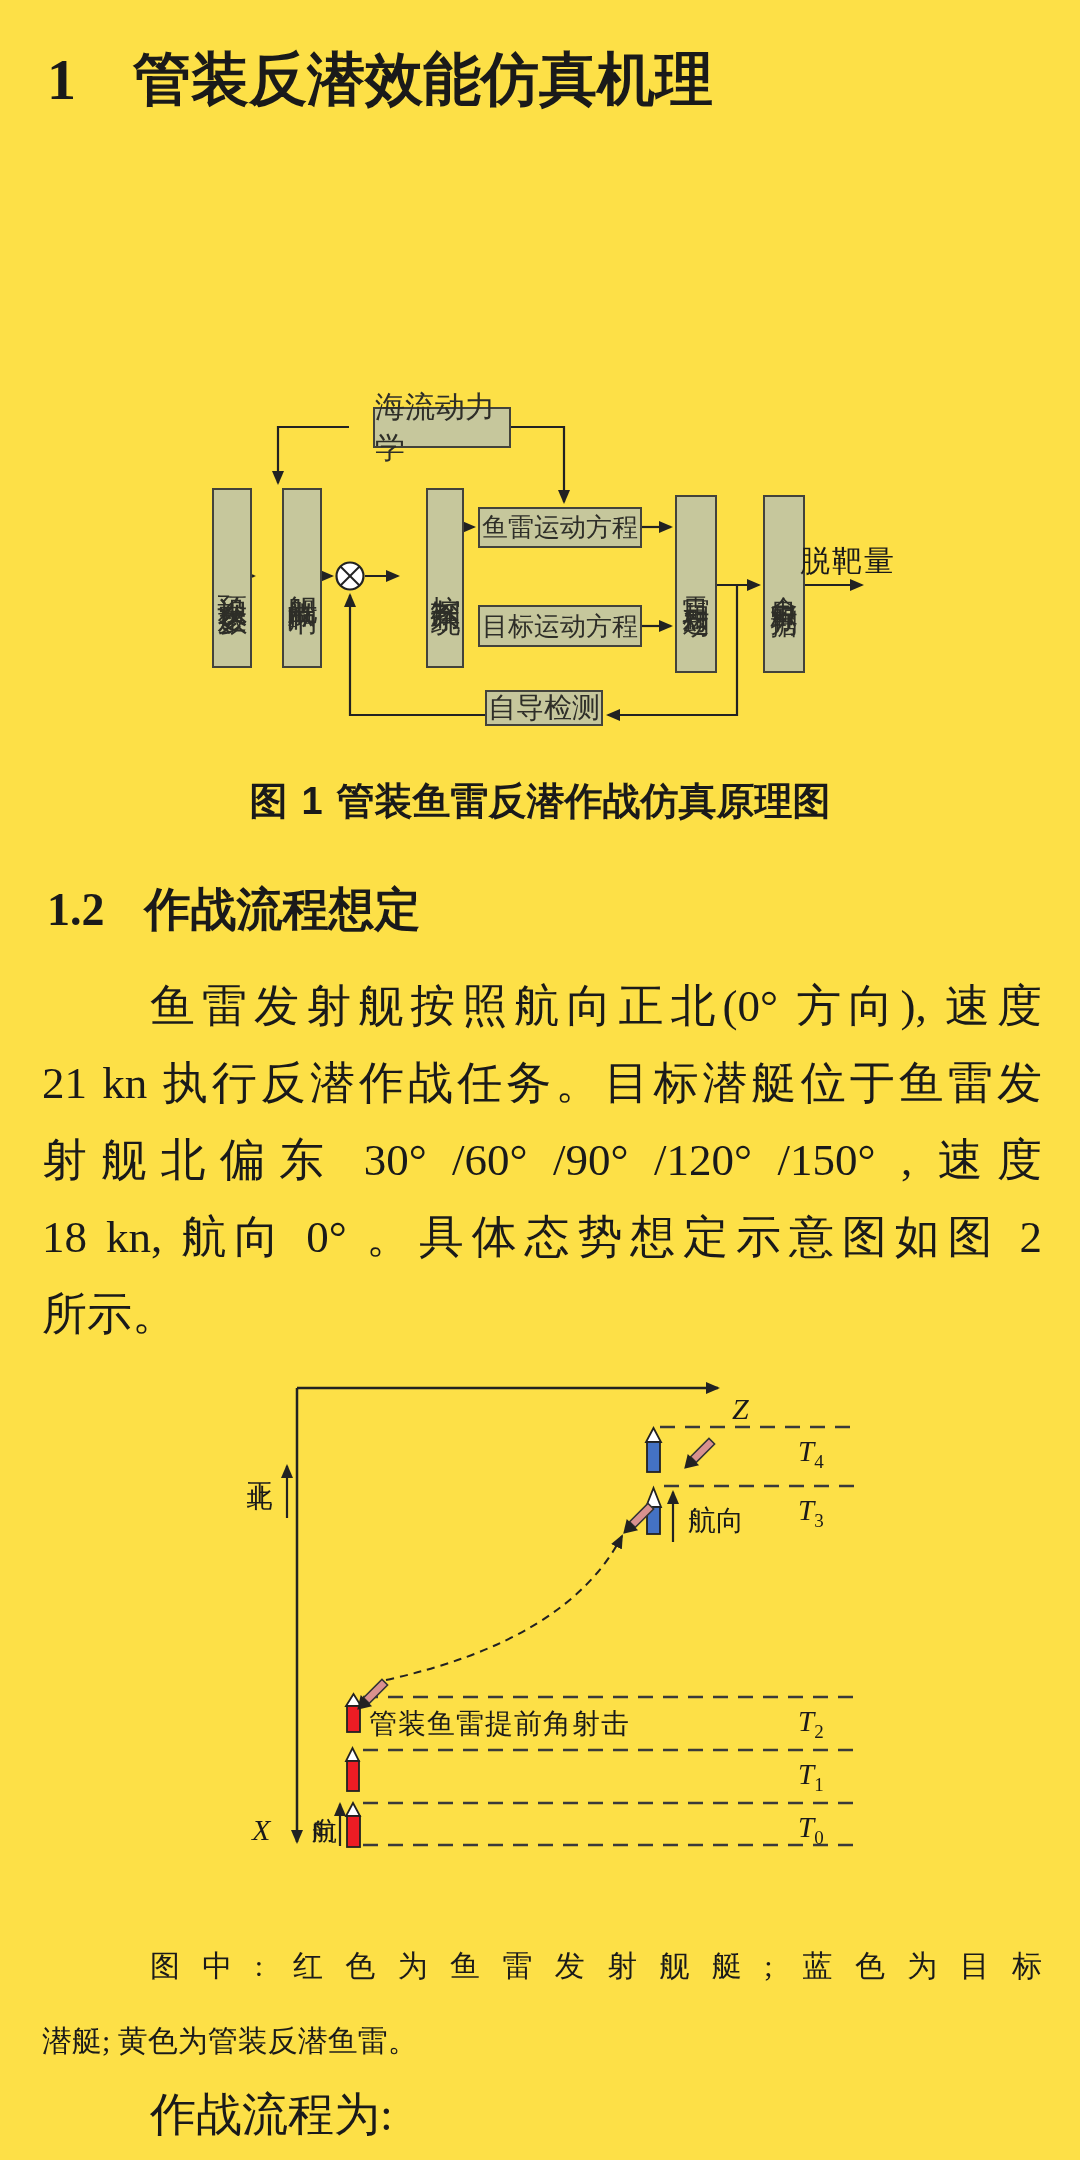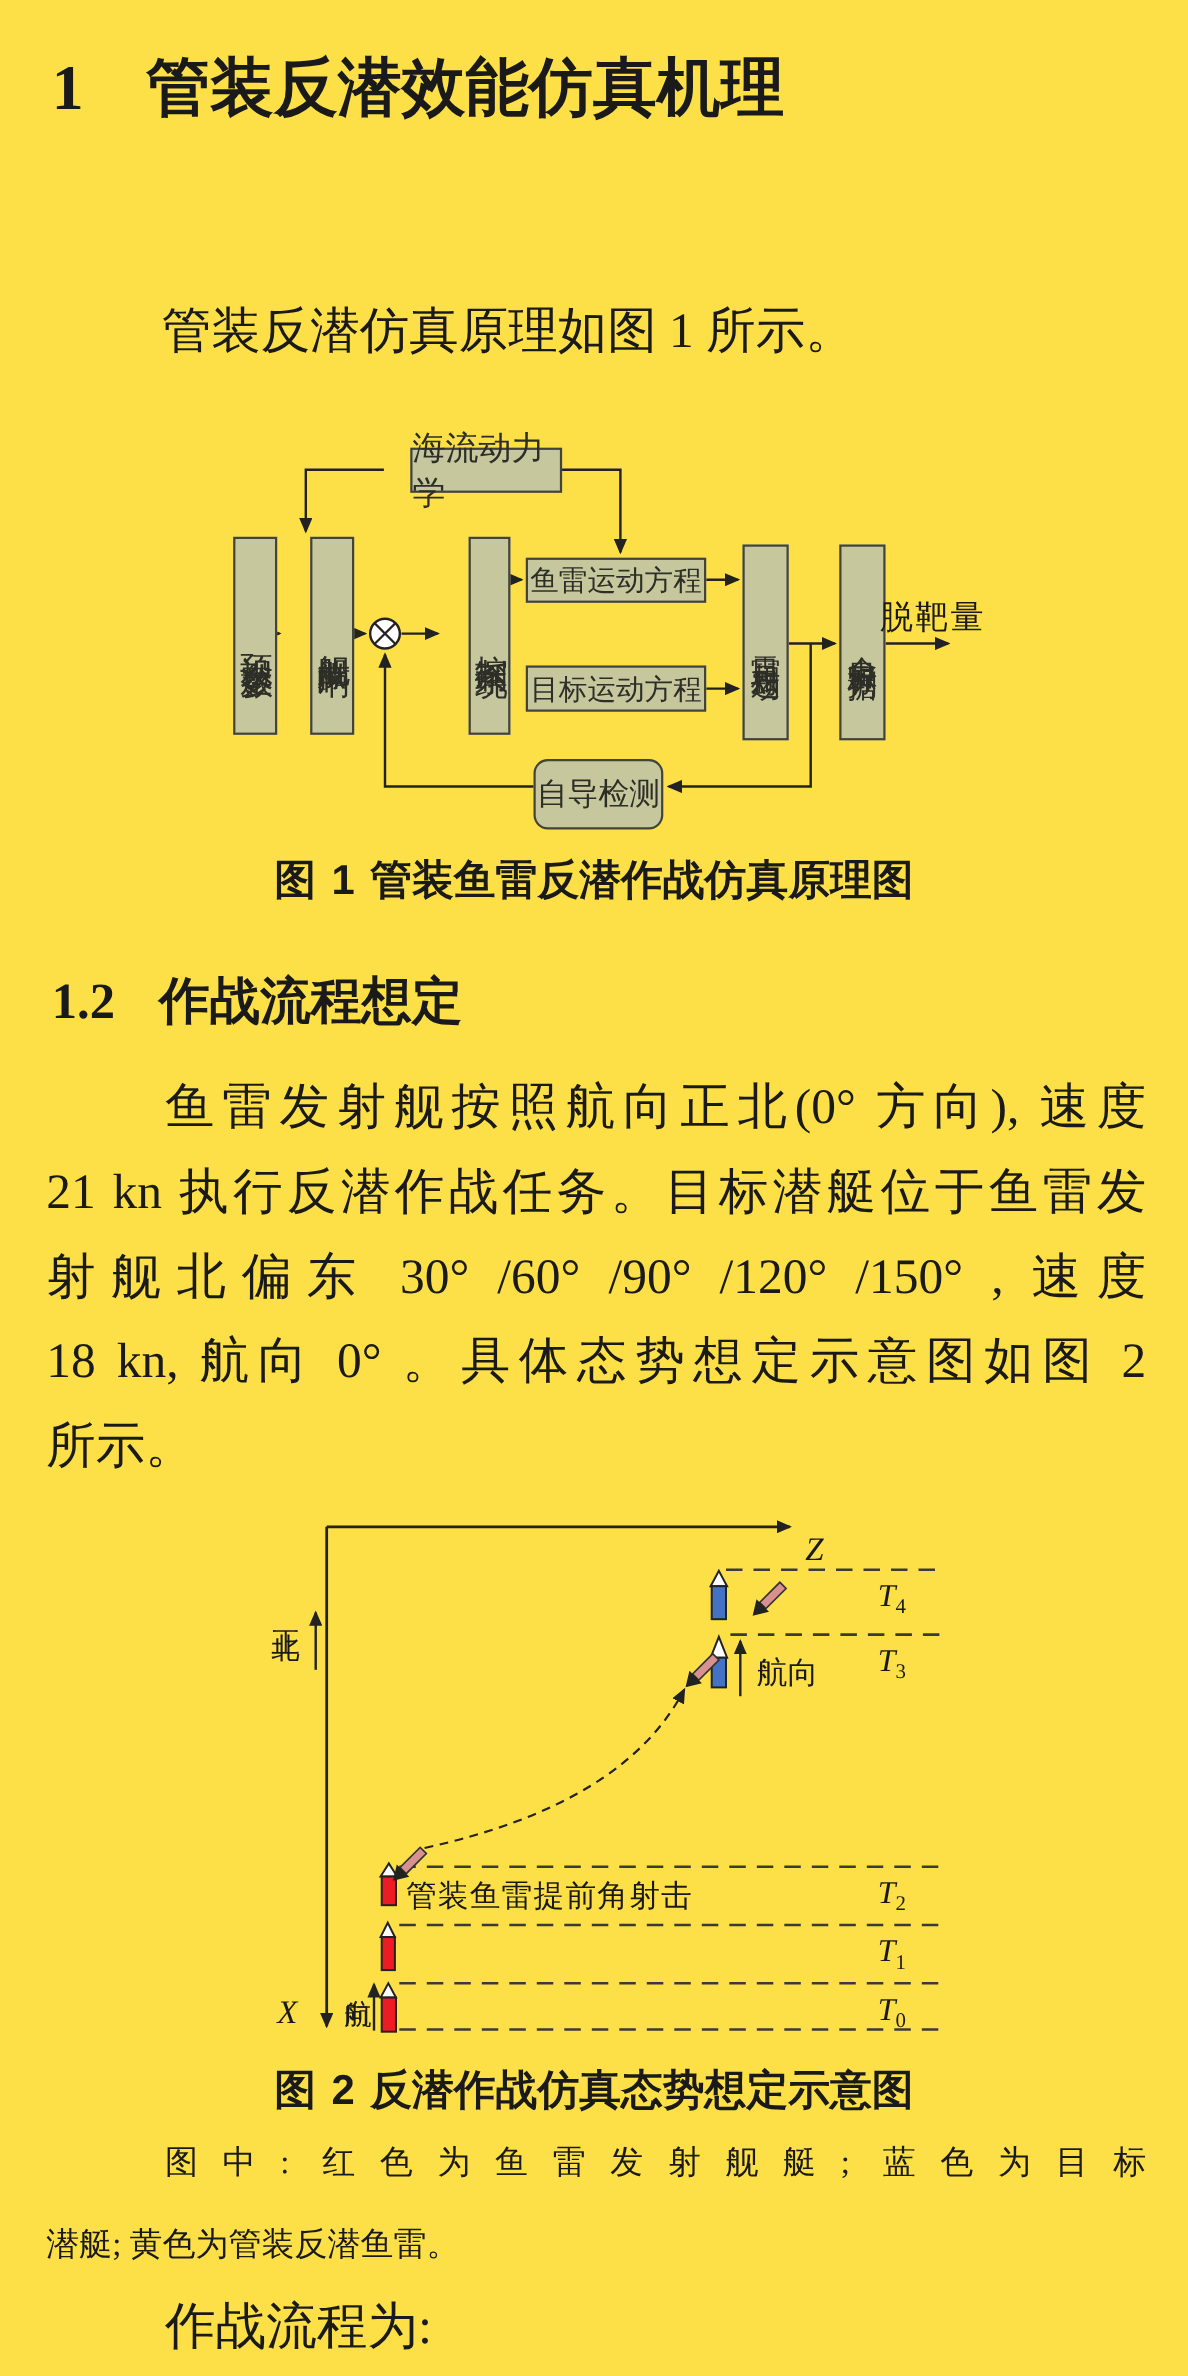--- a/index.html
+++ b/index.html
@@ -55,21 +55,20 @@
 </head>
 <body>
 
 <div id="page">
 
   <div class="abs doc-title">
     <span class="sec-num">1</span><span class="sec-text">管装反潜效能仿真机理</span>
   </div>
 
 
-  <div class="abs para1">管装反潜仿真原理如图 1 所示。</div>
 
   <div class="abs" id="fig1">
     <svg width="1080" height="385">
       <defs>
         <marker id="ah" markerWidth="14" markerHeight="12" refX="12" refY="6" orient="auto" markerUnits="userSpaceOnUse">
           <path d="M0,0 L14,6 L0,12 z" fill="#222"></path>
         </marker>
       </defs>
       <g stroke="#222" stroke-width="2.2" fill="none">
         <path d="M228,181 H254" marker-end="url(#ah)"></path>
@@ -92,21 +91,21 @@
       </g>
     </svg>
     <div class="fnode fs30" style="left:349px;top:12px;width:138px;height:41px;">海流动力学</div>
     <div class="fnode vert fs30" style="left:188px;top:93px;width:40px;height:180px;">预设定参数</div>
     <div class="fnode vert fs30" style="left:258px;top:93px;width:40px;height:180px;">舰船声呐</div>
     <div class="fnode vert fs30" style="left:402px;top:93px;width:38px;height:180px;">控制系统</div>
     <div class="fnode fs26" style="left:478px;top:112px;width:164px;height:41px;">鱼雷运动方程</div>
     <div class="fnode fs26" style="left:478px;top:210px;width:164px;height:42px;">目标运动方程</div>
     <div class="fnode vert fs27" style="left:675px;top:100px;width:42px;height:178px;">雷目相对运动</div>
     <div class="fnode vert fs27" style="left:763px;top:100px;width:42px;height:178px;">命中目标判据</div>
-    <div class="fnode fs28" style="left:485px;top:295px;width:118px;height:64px;border-radius:13px;">自导检测</div>
+    <div class="fnode fs28" style="left:485px;top:295px;width:118px;height:36px;">自导检测</div>
     <div class="miss-label">脱靶量</div>
   </div>
 
   <div class="abs caption cap1">
     <span>图</span><span class="cap-num">1</span><span>管装鱼雷反潜作战仿真原理图</span>
   </div>
 
   <div class="abs h2 h12">
     <span class="sec-num">1.2</span><span class="sec-text">作战流程想定</span>
   </div>
@@ -185,23 +184,20 @@
     <div class="vtext hv-t0">航向</div>
     <div class="fire">管装鱼雷提前角射击</div>
 
     <div class="tlabel" style="top:55px;"><span>T</span><sub>4</sub></div>
     <div class="tlabel" style="top:114px;"><span>T</span><sub>3</sub></div>
     <div class="tlabel" style="top:325px;"><span>T</span><sub>2</sub></div>
     <div class="tlabel" style="top:378px;"><span>T</span><sub>1</sub></div>
     <div class="tlabel" style="top:431px;"><span>T</span><sub>0</sub></div>
   </div>
 
-  <div class="abs caption cap2">
-    <span>图</span><span class="cap-num">2</span><span>反潜作战仿真态势想定示意图</span>
-  </div>
 
   <div class="abs p3">
     <div class="jline">图中: 红色为鱼雷发射舰艇; 蓝色为目标</div>
     <div class="plain">潜艇; 黄色为管装反潜鱼雷。</div>
   </div>
 
   <div class="abs p4">作战流程为:</div>
 
 </div>
 

